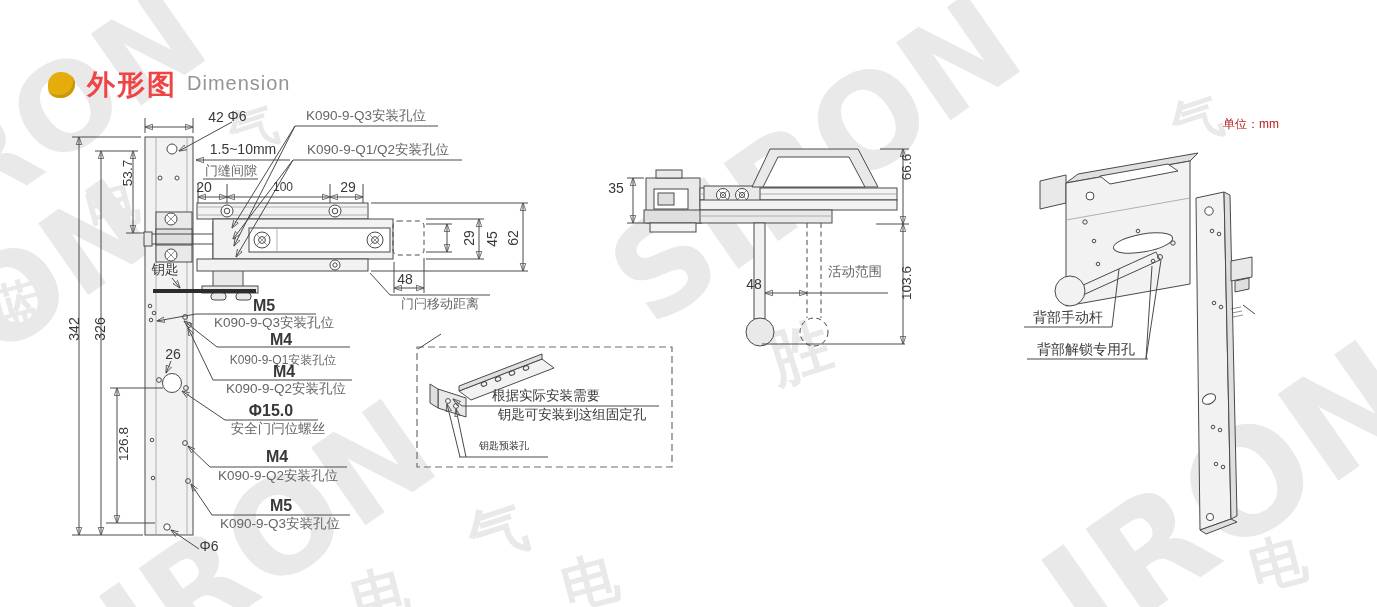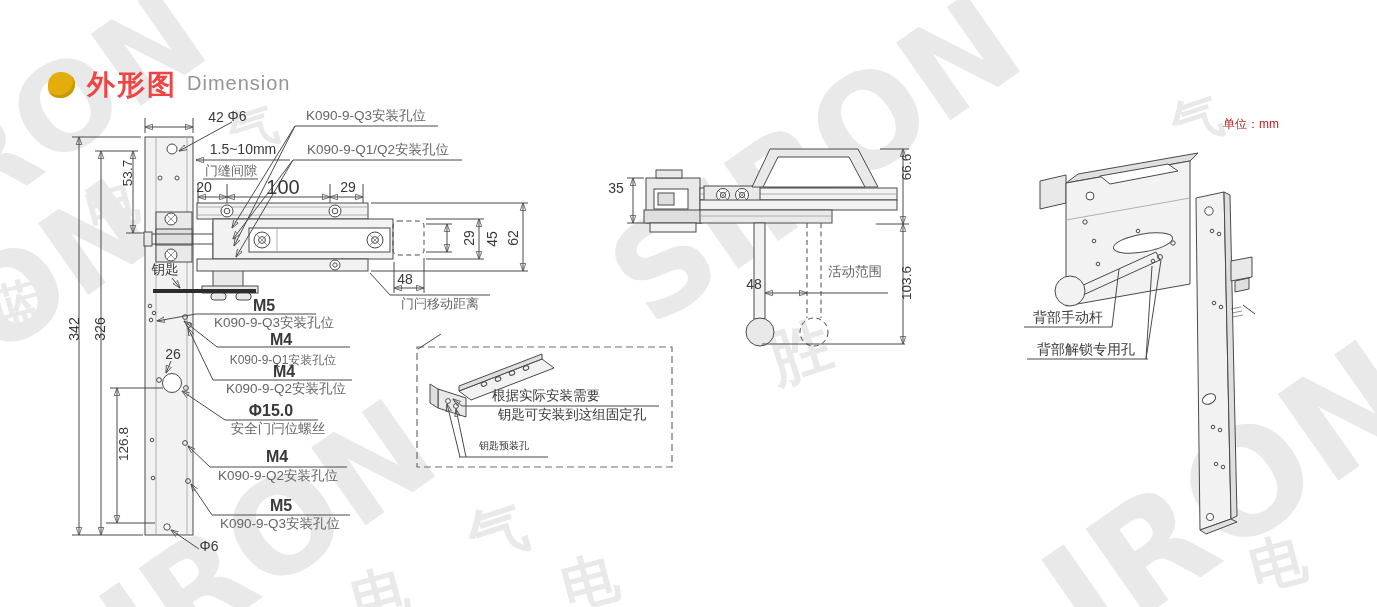--- a/index.html
+++ b/index.html
@@ -298,21 +298,21 @@
       <line x1="466" y1="457" x2="456" y2="409" marker-end="url(#ar)"></line>
     </g>
   </svg>
 
   <div id="labels">
       <div class="lb" style="left: 168px; top: 117px; font-size: 14px; transform: translate(-50%, -50%); margin-left: 48px;">42</div>
       <div class="lb" style="left: 237px; top: 116px; font-size: 14px; transform: translate(-50%, -50%);">Φ6</div>
       <div class="lb" style="left: 243px; top: 149px; font-size: 14px; transform: translate(-50%, -50%);">1.5~10mm</div>
       <div class="lb gray" style="left: 231px; top: 170px; font-size: 13px; transform: translate(-50%, -50%);">门缝间隙</div>
       <div class="lb" style="left: 204px; top: 187px; font-size: 14px; transform: translate(-50%, -50%);">20</div>
-      <div class="lb" style="left: 283px; top: 187px; font-size: 20px; transform: translate(-50%, -50%);">100</div>
+      <div class="lb" style="left: 283px; top: 187px; font-size: 12px; transform: translate(-50%, -50%);">100</div>
       <div class="lb" style="left: 348px; top: 187px; font-size: 14px; transform: translate(-50%, -50%);">29</div>
       <div class="lb gray" style="left: 366px; top: 116px; font-size: 13.5px; transform: translate(-50%, -50%);">K090-9-Q3安装孔位</div>
       <div class="lb gray" style="left: 378px; top: 150px; font-size: 13.5px; transform: translate(-50%, -50%);">K090-9-Q1/Q2安装孔位</div>
       <div class="lb" style="left: 469px; top: 238px; font-size: 14px; transform: translate(-50%, -50%) rotate(-90deg);">29</div>
       <div class="lb" style="left: 492px; top: 239px; font-size: 14px; transform: translate(-50%, -50%) rotate(-90deg);">45</div>
       <div class="lb" style="left: 513px; top: 238px; font-size: 14px; transform: translate(-50%, -50%) rotate(-90deg);">62</div>
       <div class="lb" style="left: 405px; top: 279px; font-size: 14px; transform: translate(-50%, -50%);">48</div>
       <div class="lb gray" style="left: 440px; top: 303px; font-size: 13px; transform: translate(-50%, -50%);">门闩移动距离</div>
       <div class="lb" style="left: 165px; top: 270px; font-size: 13.5px; transform: translate(-50%, -50%); text-align: center;">钥匙</div>
       <div class="lb" style="left: 128px; top: 173px; font-size: 13.5px; transform: translate(-50%, -50%) rotate(-90deg);">53.7</div>

